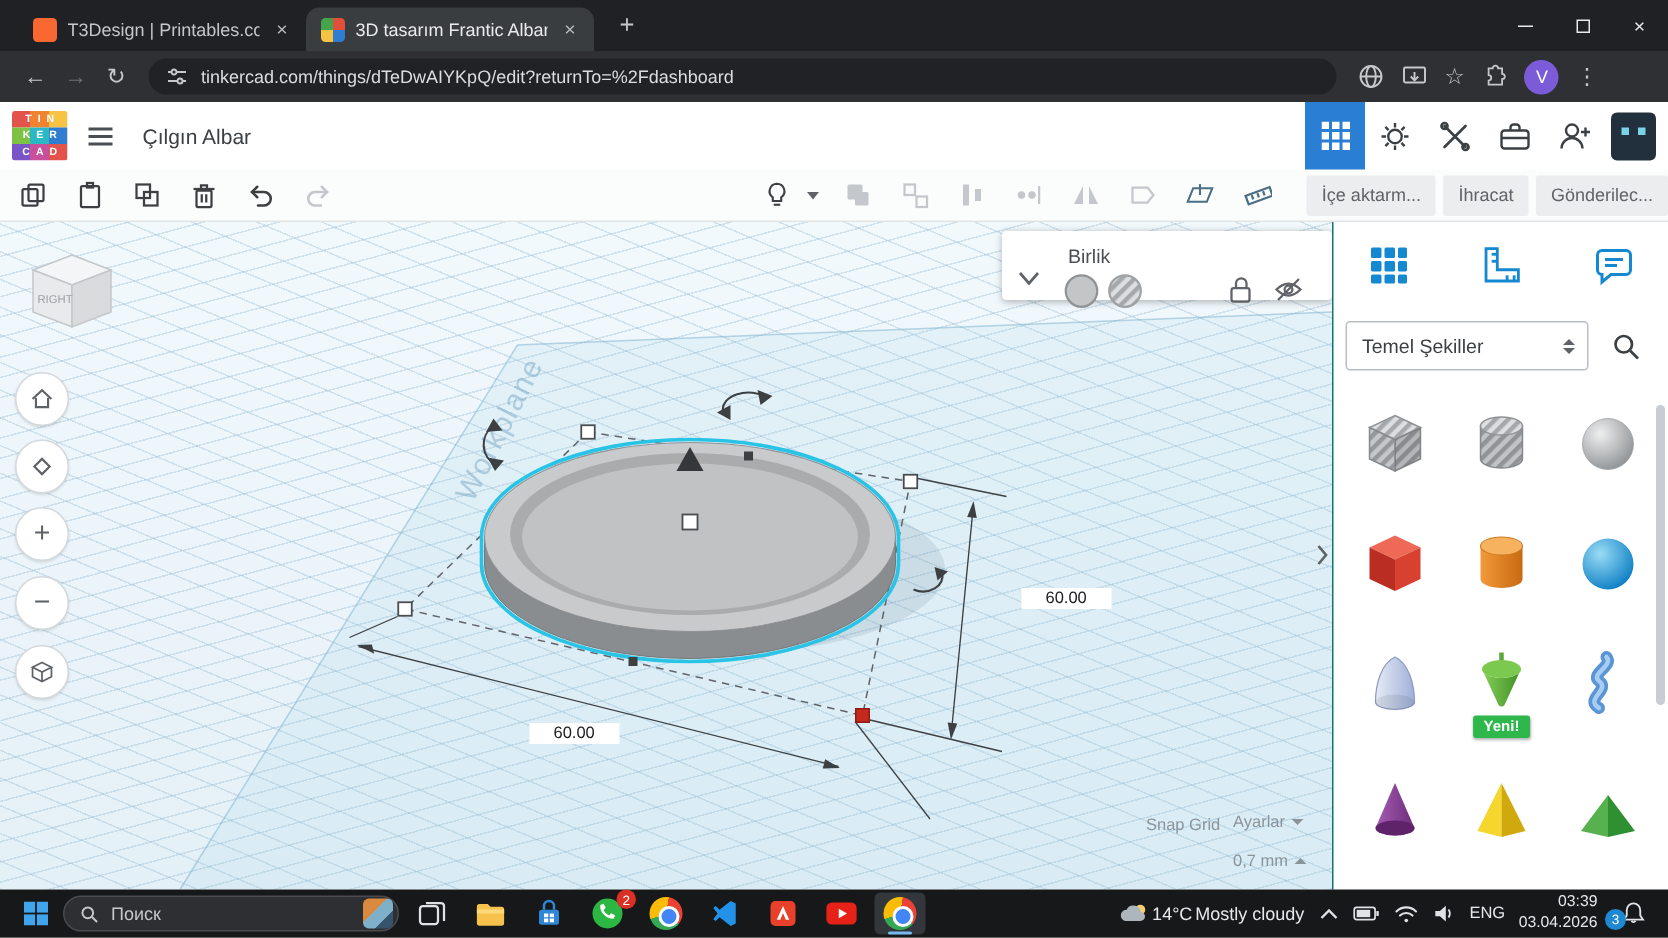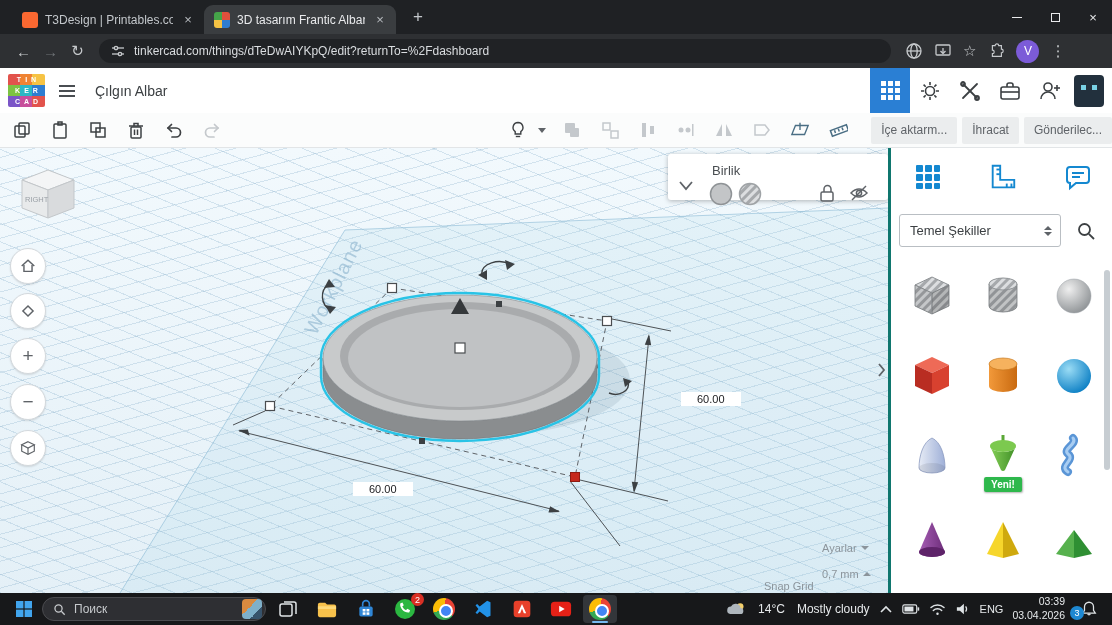--- a/index.html
+++ b/index.html
@@ -64,21 +64,21 @@
 .vtool{position:absolute;left:10px;width:36px;height:36px;border-radius:50%;background:#fff;border:1px solid #d4d9dd;box-shadow:0 1px 2px rgba(0,0,0,.12);display:flex;align-items:center;justify-content:center;color:#5f6368;font-size:19px}
 .dim-label{position:absolute;background:#fff;padding:1px 16px;font-size:11px;color:#202124}
 .hint{position:absolute;font-size:11px;color:#8b949b;display:flex;align-items:center;gap:4px}
 .caret-down{width:0;height:0;border-left:4px solid transparent;border-right:4px solid transparent;border-top:4px solid #8b949b}
 .caret-up{width:0;height:0;border-left:4px solid transparent;border-right:4px solid transparent;border-bottom:4px solid #8b949b}
 #inspector{position:absolute;left:668px;top:6px;width:220px;height:46px;background:#fff;border-radius:3px;box-shadow:0 1px 5px rgba(0,0,0,.28)}
 #inspector .title{position:absolute;left:44px;top:9px;font-size:13px;color:#4a4e52}
 #collapse-handle{position:absolute;left:874px;top:208px;width:14px;height:28px;display:flex;align-items:center;justify-content:center}
 
 
-#sidebar{position:absolute;left:888px;top:0;width:224px;height:445px;background:#fff;border-left:3px solid #0f766e}
+#sidebar{position:absolute;left:888px;top:0;width:224px;height:445px;background:#fff;border-left:1px solid #0f766e}
 .side-top{position:absolute;top:0;left:0;width:224px;height:58px;display:flex}
 .side-top .sbtn{flex:1;display:flex;align-items:center;justify-content:center}
 #shape-select{position:absolute;left:8px;top:66px;width:162px;height:33px;border:1px solid #b9bec3;border-radius:3px;display:flex;align-items:center;padding:0 8px 0 10px;font-size:13px;color:#3c4043}
 #shape-select .arrows{margin-left:auto;display:flex;flex-direction:column;gap:2px}
 #shape-search{position:absolute;left:182px;top:70px;width:26px;height:26px;display:flex;align-items:center;justify-content:center}
 .tile{position:absolute;width:66px;height:72px;display:flex;align-items:center;justify-content:center}
 .badge{position:absolute;bottom:0;left:50%;transform:translateX(-50%);background:#2eb84c;color:#fff;font-size:10px;font-weight:bold;padding:2px 7px;border-radius:2px;box-shadow:0 1px 2px rgba(0,0,0,.3);white-space:nowrap}
 #side-scrollbar{position:absolute;right:2px;top:122px;width:6px;height:200px;background:#c7cdd2;border-radius:3px}
 
 
@@ -498,21 +498,21 @@
       <div id="collapse-handle">
         <svg width="9" height="16" viewBox="0 0 9 16">
             <polyline points="2,2 7,8 2,14" fill="none" stroke="#5f6368" stroke-width="1.8"></polyline>
           </svg>
       </div>
 
       <div class="hint" style="left:822px;top:394px">
         <span>Ayarlar</span>
           <span class="caret-down"></span>
       </div>
-      <div class="hint" style="left:764px;top:432px">Snap Grid</div>
+      <div class="hint" style="left:764px;top:396px">Snap Grid</div>
       <div class="hint" style="left:822px;top:420px">
         <span>0,7 mm</span>
           <span class="caret-up"></span>
       </div>
     </div>
 
     <div id="sidebar">
       <div class="side-top">
         <div class="sbtn">
           <svg width="28" height="28" viewBox="0 0 28 28">
@@ -724,21 +724,21 @@
       <svg width="22" height="18" viewBox="0 0 24 18">
           <rect x="1" y="1" width="22" height="16" rx="4" fill="#e62117"></rect>
           <polygon points="10,5.5 16,9 10,12.5" fill="#fff"></polygon>
         </svg>
     </div>
     <div class="tb-app active">
         <span class="chrome-ball"></span>
       </div>
 
     <div class="tray">
-      <div style="display:flex;align-items:center;gap:12px">
+      <div style="display:flex;align-items:center;gap:2px">
         <svg width="20" height="16" viewBox="0 0 24 18">
             <circle cx="17" cy="6" r="4" fill="#f3cf6d"></circle>
             <path d="M5,15 a4.5,4.5 0 0 1 1,-8.9 a6,6 0 0 1 11.4,1.7 a3.6,3.6 0 0 1 -0.4,7.2 z" fill="#aeb6bd"></path>
           </svg>
         <span class="txt">14°C</span>
         <span class="txt">Mostly cloudy</span>
       </div>
       <svg width="14" height="10" viewBox="0 0 14 10">
           <polyline points="2,8 7,3 12,8" fill="none" stroke="#dfe3e6" stroke-width="1.6"></polyline>
         </svg>

